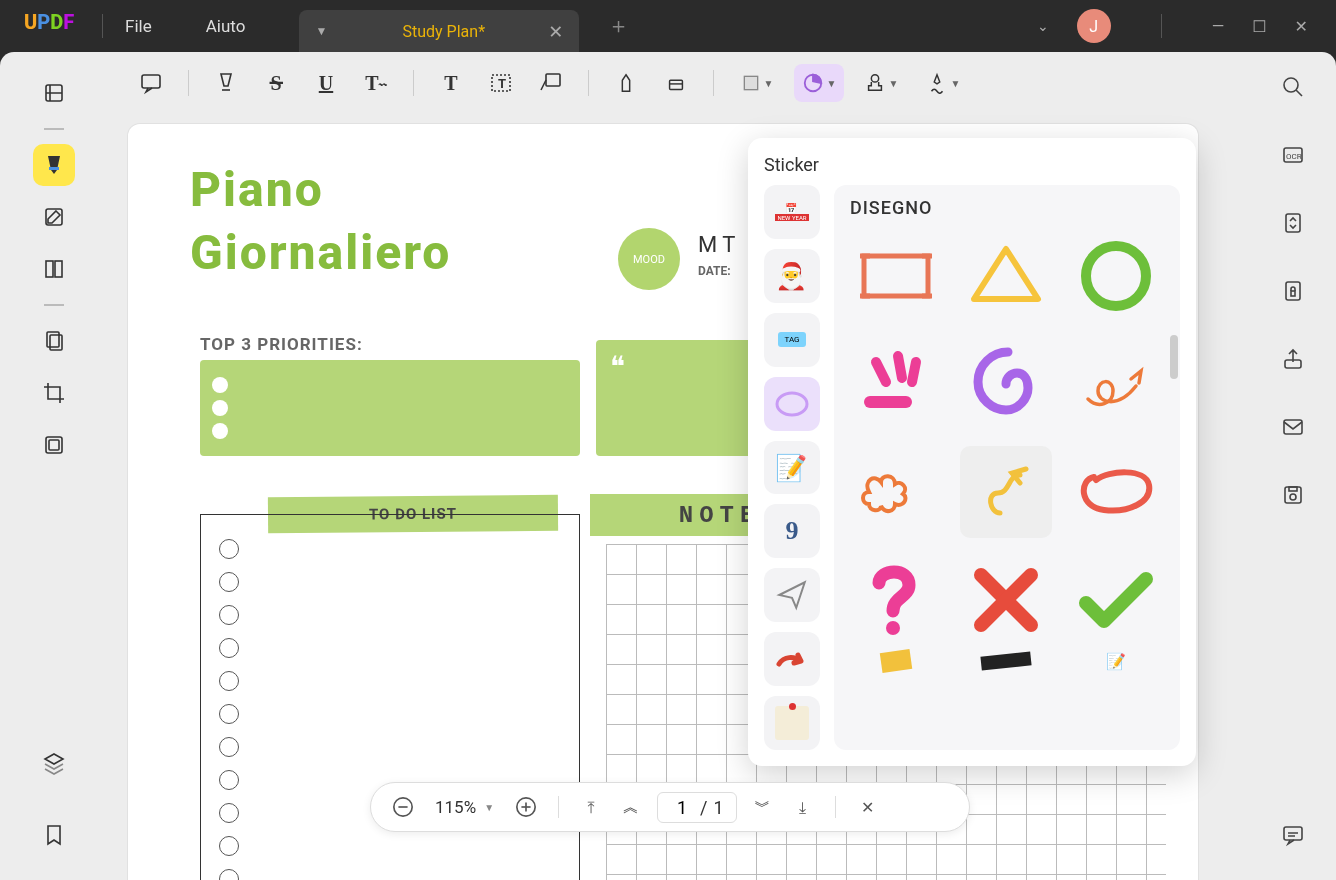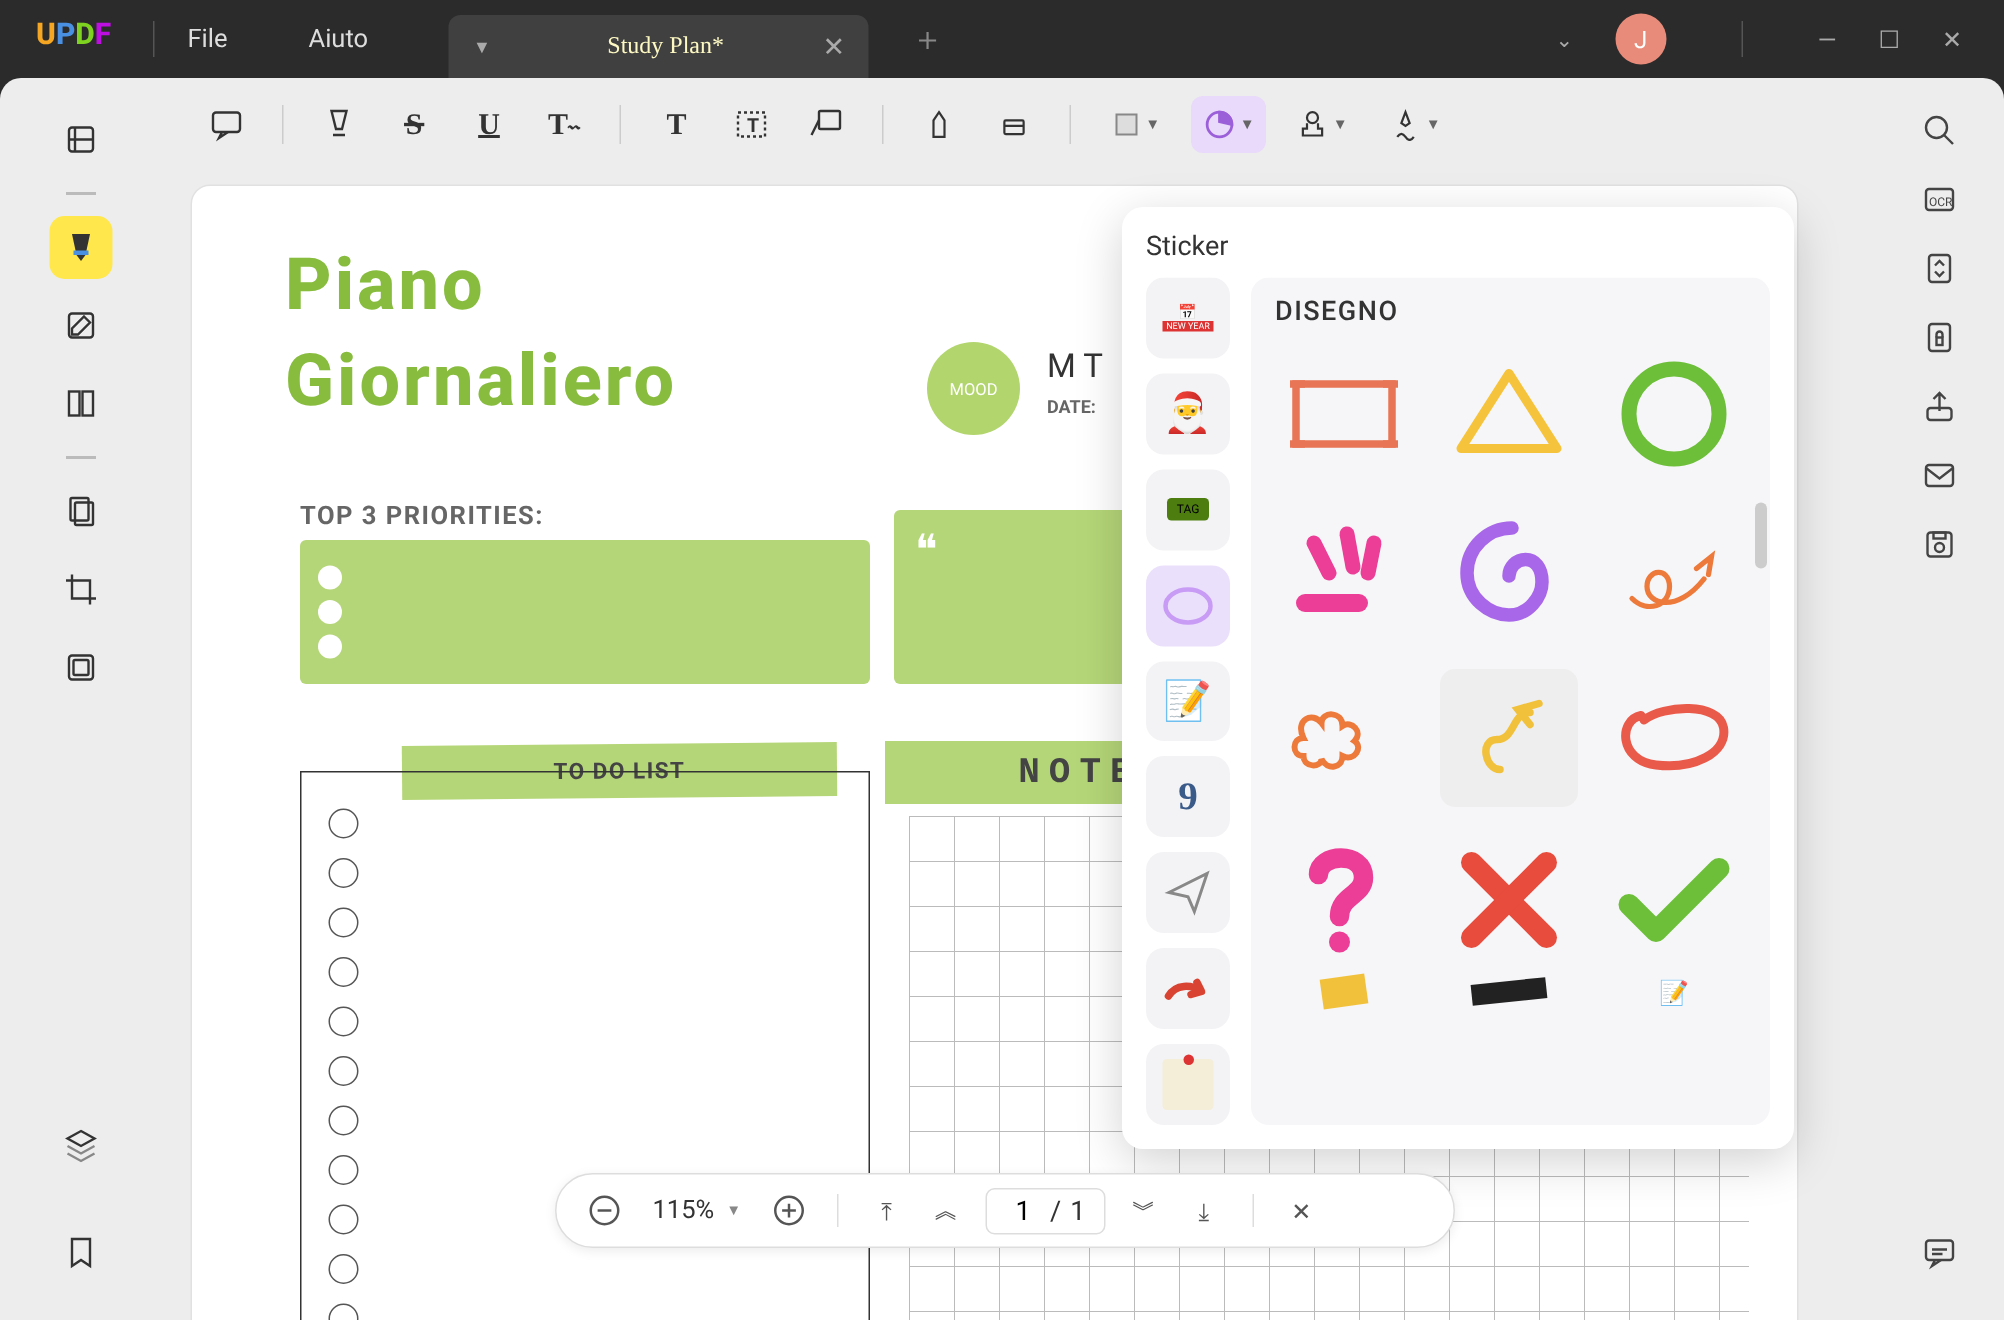--- a/index.html
+++ b/index.html
@@ -7,21 +7,21 @@
 
 
 .titlebar { height: 52px; background: #2b2b2b; display: flex; align-items: center; color: #ccc; }
 .logo { width: 56px; height: 32px; margin-left: 24px; font-weight: 800; font-size: 20px; }
 .logo span:nth-child(1){color:#f5a623}.logo span:nth-child(2){color:#4a90e2}.logo span:nth-child(3){color:#7ed321}.logo span:nth-child(4){color:#bd10e0}
 .divider-v { width: 1px; height: 24px; background: #555; margin: 0 22px; }
 .menu-item { font-size: 17px; color: #ddd; margin-right: 54px; cursor: pointer; }
 .tab-area { flex: 1; display: flex; align-items: center; height: 100%; }
 .tab { background: #404040; height: 42px; border-radius: 8px 8px 0 0; display: flex; align-items: center; padding: 0 16px; min-width: 280px; margin-top: 10px; }
 .tab-dropdown { color: #aaa; font-size: 12px; margin-right: 44px; }
-.tab-title { color: #fef9c3; font-size: 16px; flex: 1; text-align: center; font-family: Liberation Serif, serif; }
+.tab-title { color: #eab308; font-size: 16px; flex: 1; text-align: center; }
 .tab-close { color: #aaa; font-size: 18px; margin-left: 32px; }
 .tab-add { color: #888; font-size: 22px; margin-left: 28px; }
 .right-controls { display: flex; align-items: center; gap: 28px; padding-right: 28px; }
 .chevron-down { color: #aaa; font-size: 14px; }
 .avatar { width: 34px; height: 34px; border-radius: 50%; background: #e88b7a; color: #fff; display: flex; align-items: center; justify-content: center; font-size: 16px; }
 .win-btn { color: #aaa; font-size: 16px; }
 
 
 .main { position: absolute; top: 52px; left: 0; right: 0; bottom: 0; background: #ededed; border-radius: 14px 14px 0 0; display: flex; }
 
@@ -56,21 +56,21 @@
 .goals-box { position: absolute; top: 216px; left: 468px; width: 300px; height: 116px; background: #b5d678; border-radius: 4px; padding: 8px 14px; color: #fff; }
 .goals-box .lbl { font-size: 16px; font-weight: 700; color: #555; letter-spacing: 1px; }
 .goals-box .quote { font-size: 28px; color: #fff; margin-top: 2px; }
 .todo-header { position: absolute; top: 372px; left: 140px; width: 290px; height: 36px; background: #b5d678; display: flex; align-items: center; justify-content: center; font-size: 15px; font-weight: 700; color: #444; letter-spacing: 1px; transform: rotate(-0.5deg); }
 .todo-box { position: absolute; top: 390px; left: 72px; width: 380px; border: 1.5px solid #333; padding: 24px 18px; }
 .todo-circle { width: 20px; height: 20px; border: 1.5px solid #555; border-radius: 50%; margin-bottom: 13px; }
 .notes-header { position: absolute; top: 370px; left: 462px; width: 300px; height: 42px; background: #b5d678; display: flex; align-items: center; justify-content: center; font-size: 24px; font-weight: 700; color: #444; letter-spacing: 6px; font-family: "Courier New", monospace; }
 .notes-grid { position: absolute; top: 420px; left: 478px; width: 560px; height: 420px; background-image: linear-gradient(#bbb 1px, transparent 1px), linear-gradient(90deg, #bbb 1px, transparent 1px); background-size: 30px 30px; }
 
 
-.right-sidebar { width: 86px; padding-top: 20px; display: flex; flex-direction: column; align-items: center; gap: 16px; }
+.right-sidebar { width: 86px; padding-top: 20px; display: flex; flex-direction: column; align-items: center; gap: 38px; }
 .right-sidebar-bottom { margin-top: auto; margin-bottom: 30px; }
 .rtool { width: 30px; height: 30px; display: flex; align-items: center; justify-content: center; color: #444; cursor: pointer; }
 .rtool svg { width: 24px; height: 24px; stroke: #444; fill: none; stroke-width: 1.6; }
 
 
 .sticker-panel { position: absolute; top: 118px; left: 748px; width: 448px; height: 628px; background: #fff; border-radius: 14px; box-shadow: 0 8px 32px rgba(0,0,0,0.18); padding: 16px; display: flex; flex-direction: column; margin-top: 20px; }
 .sticker-title { font-size: 18px; color: #333; margin-bottom: 10px; }
 .sticker-body { flex: 1; display: flex; gap: 12px; overflow: hidden; }
 .sticker-cats { width: 58px; display: flex; flex-direction: column; gap: 10px; }
 .cat-item { width: 56px; height: 56px; border-radius: 12px; background: #f3f3f5; display: flex; align-items: center; justify-content: center; font-size: 26px; cursor: pointer; }
@@ -348,21 +348,21 @@
   </div>
 </div>
 
 <div class="sticker-panel">
   <div class="sticker-title">Sticker</div>
   <div class="sticker-body">
     <div class="sticker-cats">
       <div class="cat-item" style="font-size:10px;flex-direction:column">📅<span style="font-size:6px;background:#d33;color:#fff;padding:0 2px">NEW YEAR</span></div>
       <div class="cat-item">🎅</div>
       <div class="cat-item">
-          <span style="background:#4d7c0f;font-size:8px;padding:3px 6px;border-radius:3px">TAG</span>
+          <span style="background:#7dd3fc;font-size:8px;padding:3px 6px;border-radius:3px">TAG</span>
         </div>
       <div class="cat-item active">
           <svg width="40" height="32" viewBox="0 0 40 32">
             <ellipse cx="20" cy="16" rx="15" ry="11" fill="none" stroke="#c89bf5" stroke-width="3"></ellipse>
           </svg>
         </div>
       <div class="cat-item">📝</div>
       <div class="cat-item" style="font-family:serif;font-weight:bold;color:#3a5a8a">9</div>
       <div class="cat-item">
           <svg width="34" height="34" viewBox="0 0 24 24" fill="none" stroke="#888" stroke-width="1.4">

